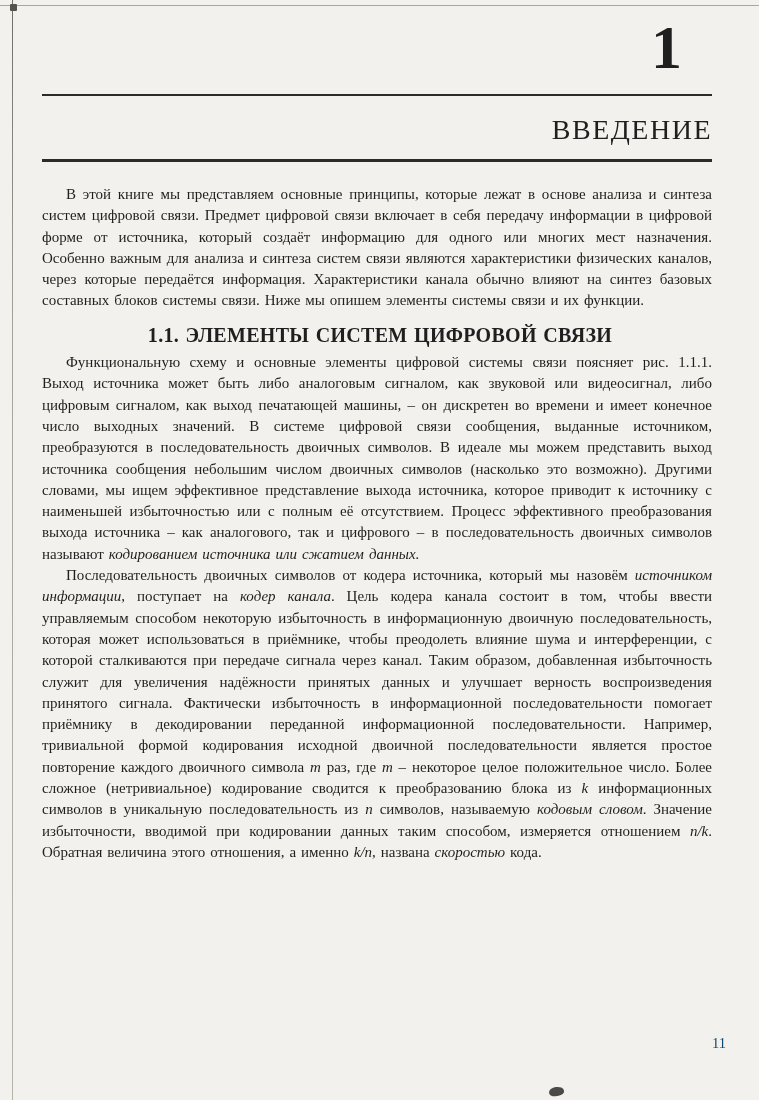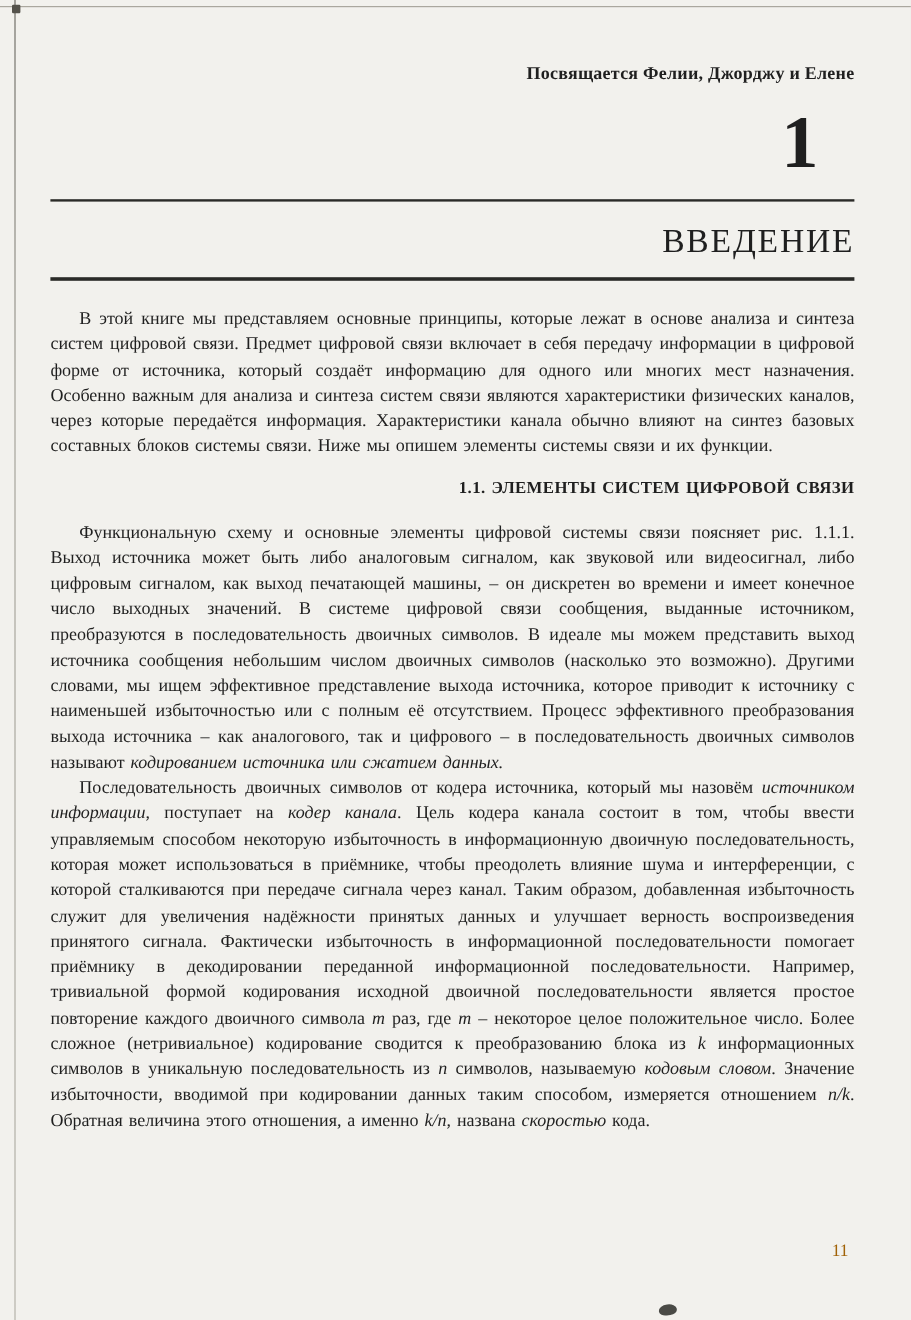--- a/index.html
+++ b/index.html
@@ -61,48 +61,47 @@
     line-height:21.3px;
     text-align:justify;
     word-spacing:.08em;
     font-family:Liberation Serif, serif;
   }
   .body-text p{
     margin:0;
     text-indent:24px;
   }
   .section-heading{
-    margin:13px 0 16px 0;
-    font-size:14px;
+    margin:13px 0 6px 0;
+    font-size:20px;
     font-weight:bold;
     letter-spacing:.3px;
     text-indent:6px;
-    text-align:right;
+    text-align:center;
   }
   .page-number{
     position:absolute;
     top:1035px;
-    right:52px;
+    right:33px;
     font-size:14.5px;
-    color:#a16207;
+    color:#0c4a6e;
   }
   i{font-style:italic;}
 </style>
 </head>
 <body>
 
 <div class="page">
 
   <div class="scan-line-top"></div>
   <div class="scan-line-left"></div>
   <div class="scan-corner"></div>
 
   <div class="content">
 
-    <div class="dedication">Посвящается Фелии, Джорджу и Елене</div>
 
     <div class="chapter-number">1</div>
 
     <hr class="rule-1">
 
     <div class="chapter-title">ВВЕДЕНИЕ</div>
 
     <hr class="rule-2">
 
     <div class="body-text">

